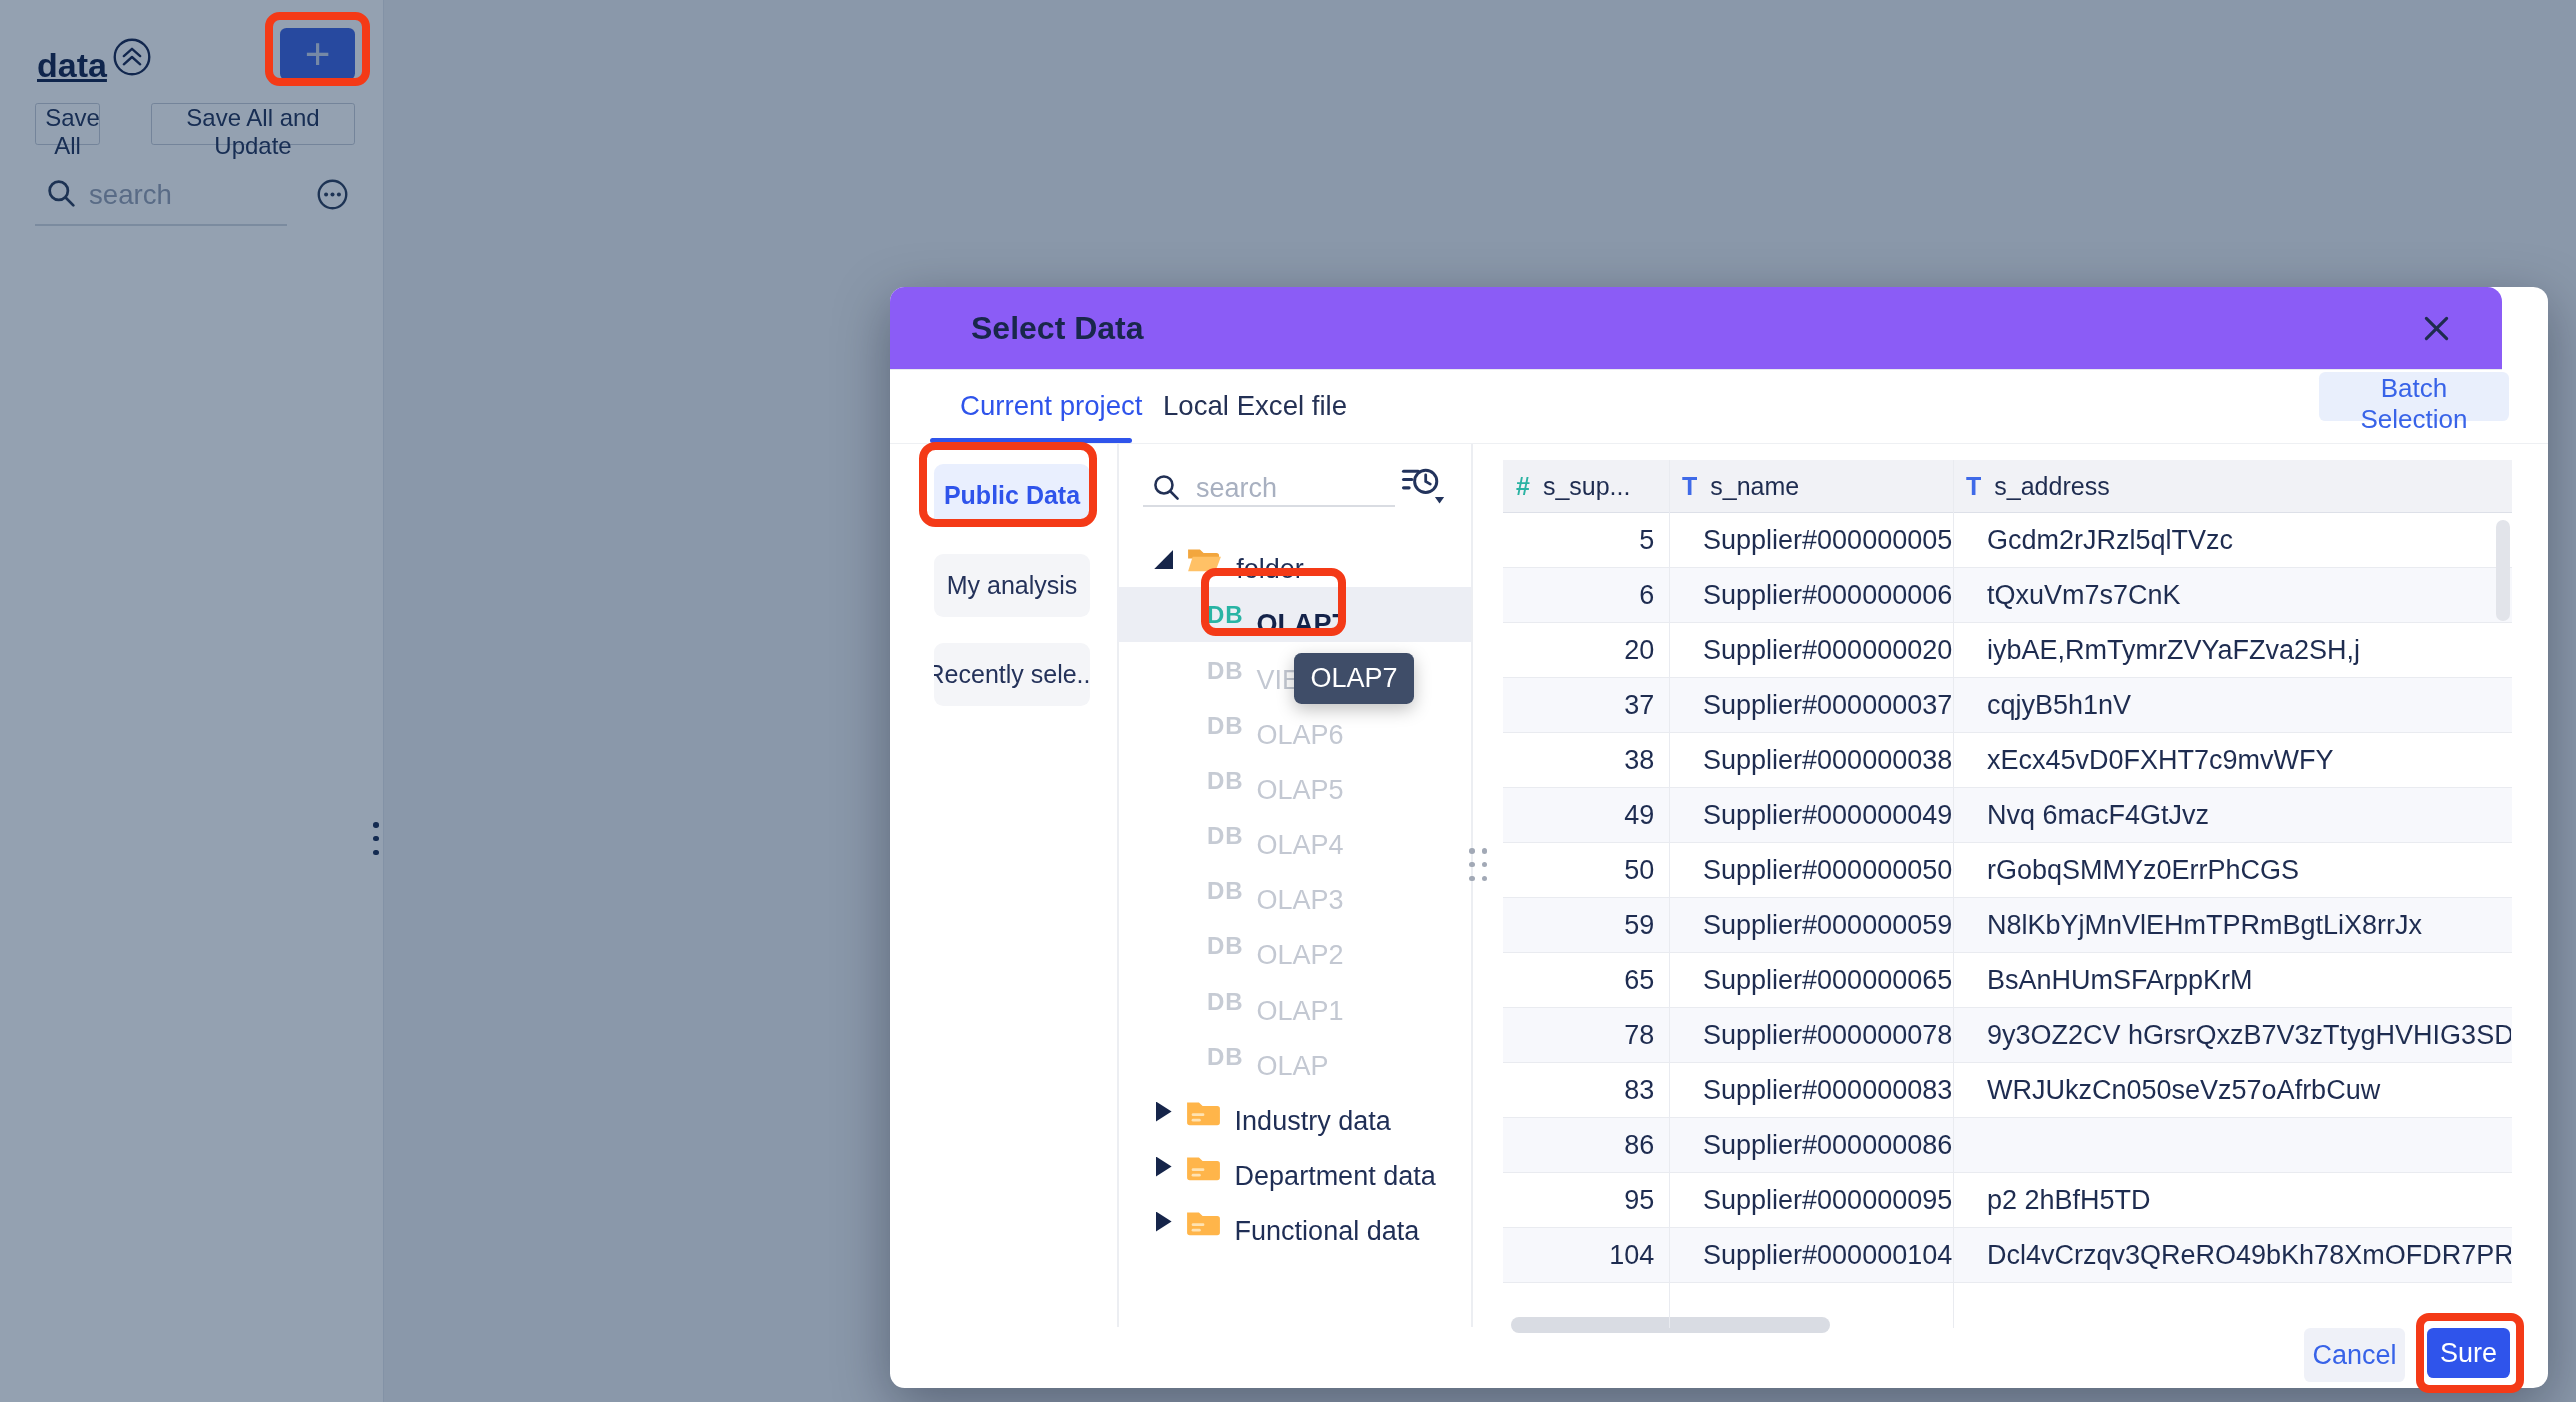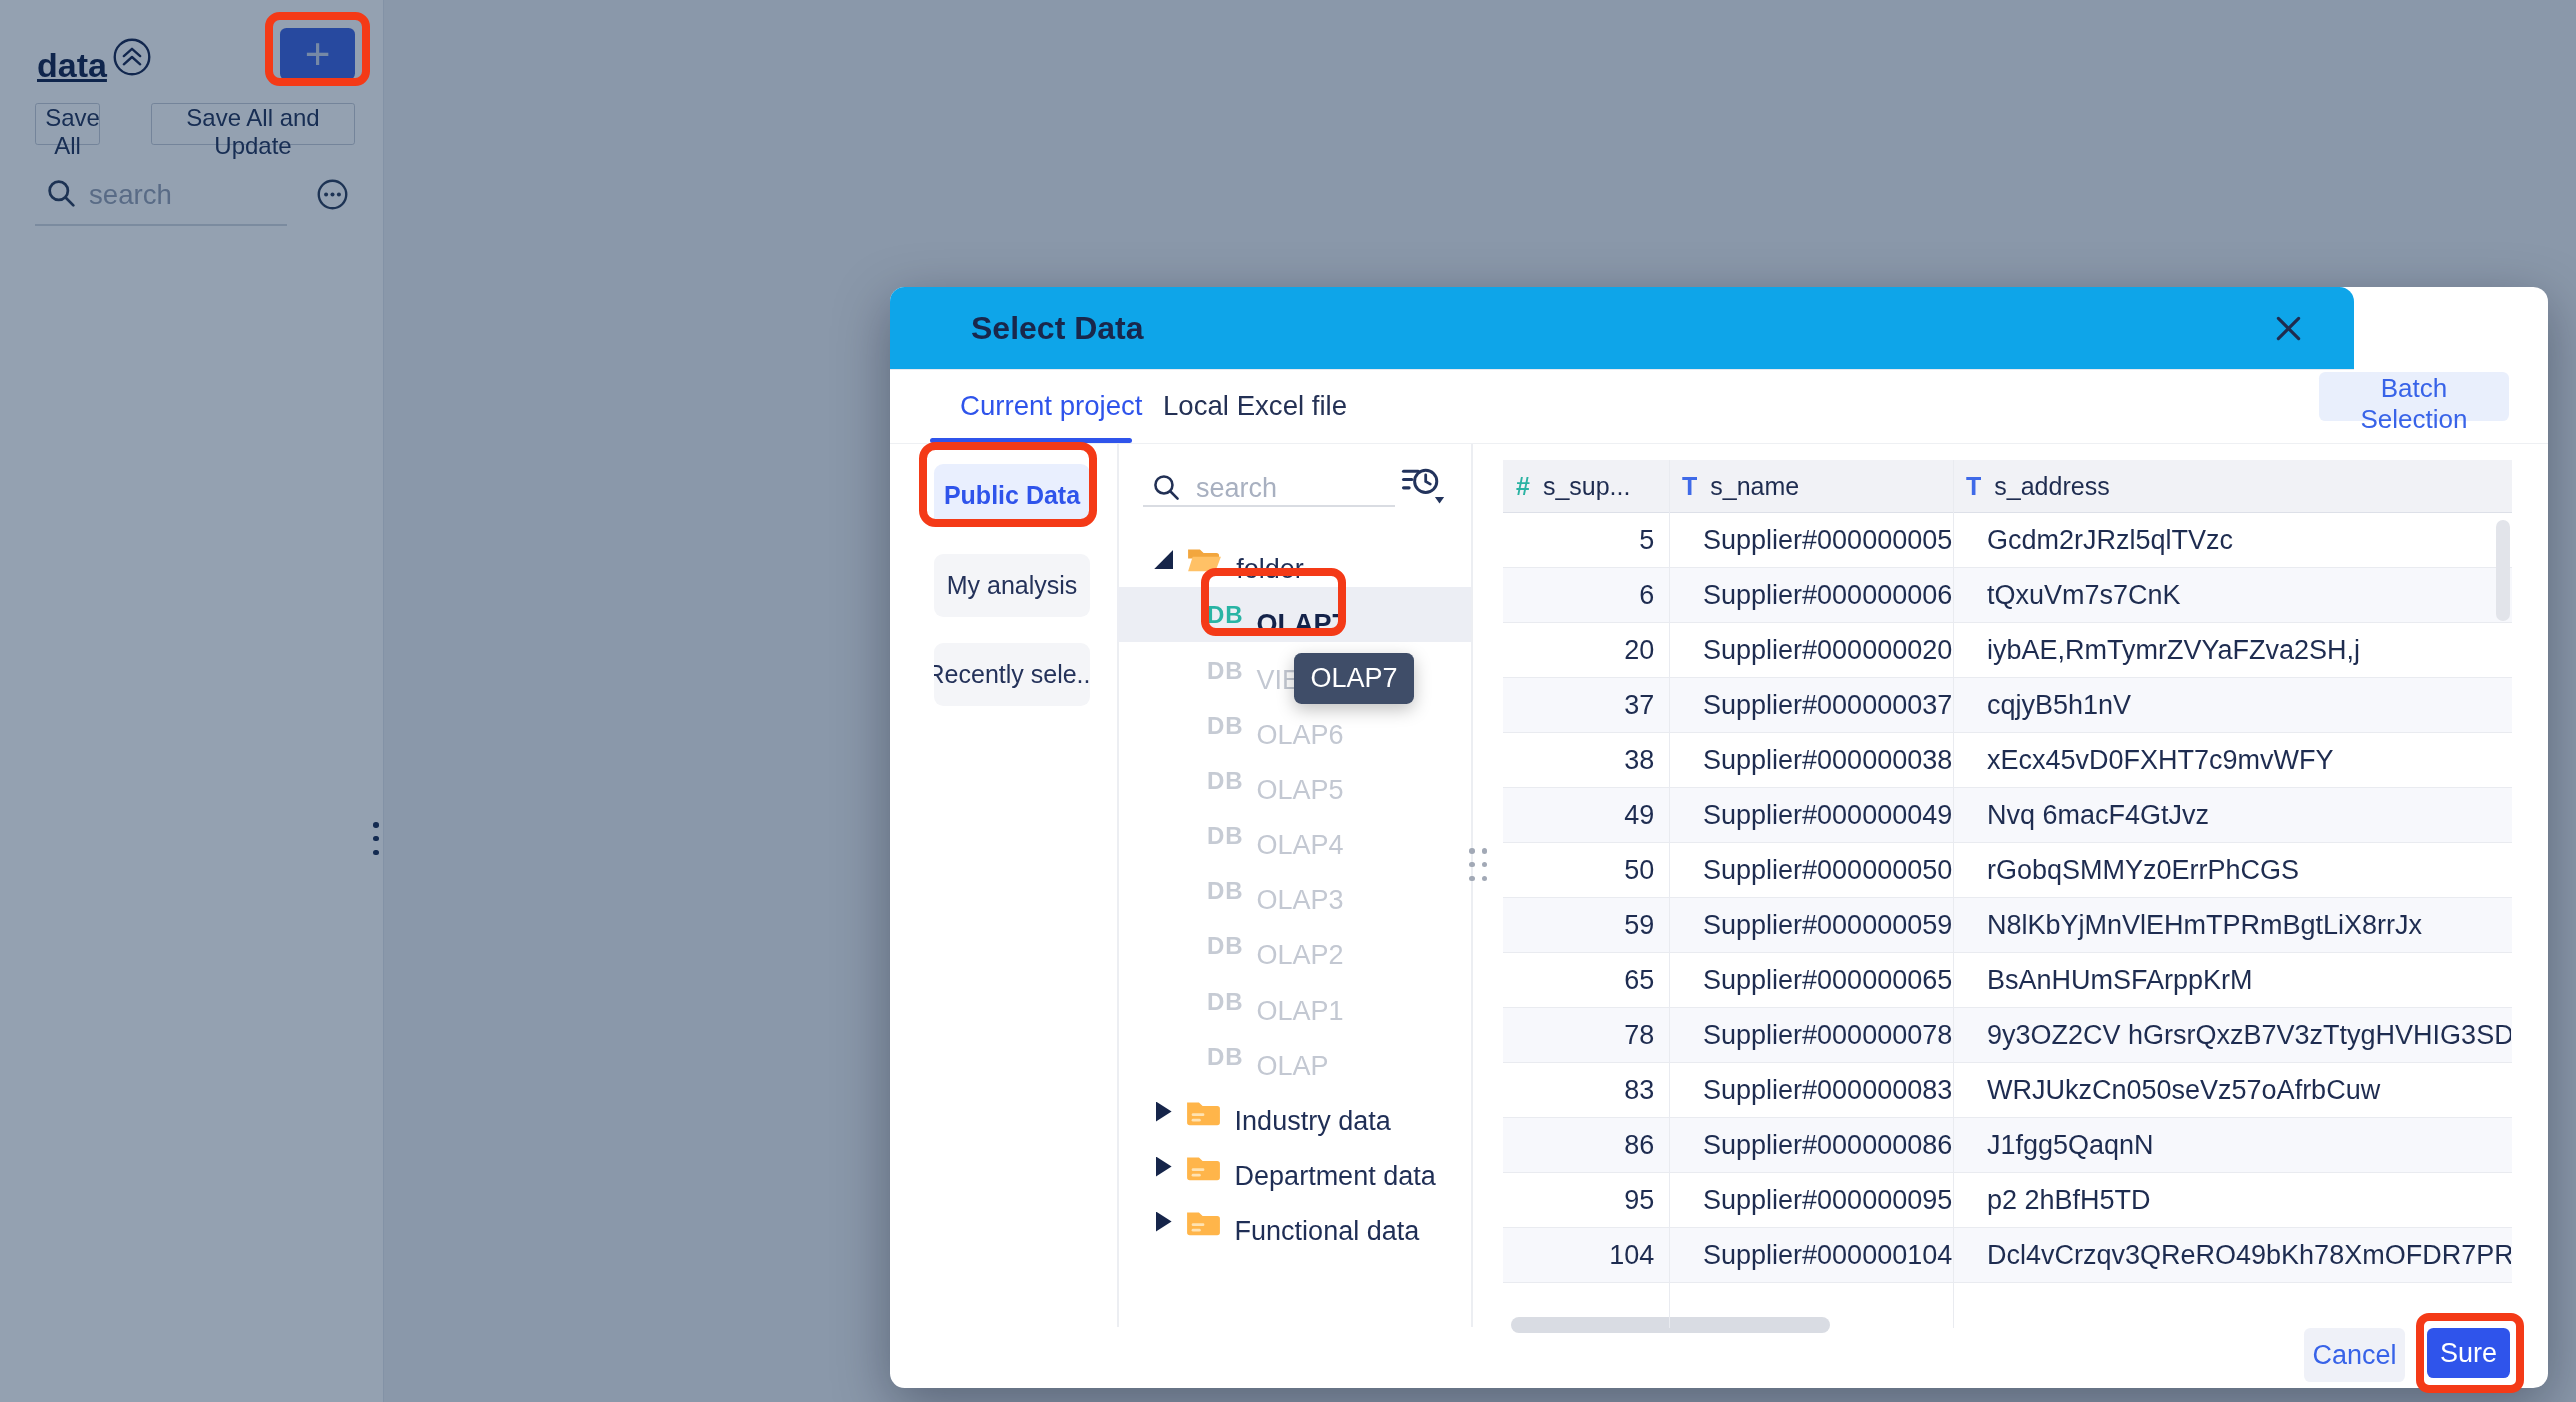--- a/index.html
+++ b/index.html
@@ -35,21 +35,21 @@
   .dots i{width:5.5px;height:5.5px;border-radius:50%;display:block;}
   .dots.sb-handle{left:373px;top:822px;}
   .dots.sb-handle i{background:#24345a;}
 
   
   .overlay{position:absolute;inset:0;background:rgba(0,30,70,0.42);z-index:10;}
 
   
   .modal{position:absolute;left:890px;top:287px;width:1658px;height:1101px;background:#fff;
          border-radius:14.7px;z-index:20;box-shadow:0 16.5px 55px rgba(0,10,30,.35);}
-  .m-header{position:absolute;left:0;top:0;width:1464px;height:83px;background:#0ea5e9;
+  .m-header{position:absolute;left:0;top:0;width:1612px;height:83px;background:#8b5cf6;
             border-radius:14.7px 14.7px 0 0;border-bottom:0.9px solid #e7e9ee;}
   .m-title{position:absolute;left:81px;top:0;line-height:83px;font-size:32px;font-weight:bold;
            color:#19274b;}
   .m-close{position:absolute;right:48px;top:24px;width:35px;height:35px;cursor:pointer;}
   .tabs-row{position:absolute;left:0;top:83px;width:1658px;height:74px;
             border-bottom:1.8px solid #eef0f3;}
   .tab{position:absolute;top:20px;font-size:27.6px;cursor:pointer;}
   .tab.t0{left:70px;color:#2f54eb;}
   .tab.t1{left:273px;color:#243155;}
   .inkbar{position:absolute;left:40px;bottom:0;width:202px;height:5.5px;background:#2f54eb;
@@ -407,21 +407,20 @@
             <div class="cell c2">9y3OZ2CV hGrsrQxzB7V3zTtygHVHIG3SD6yrz</div>
           </div>
           <div class="t-row">
             <div class="cell c0">83</div>
             <div class="cell c1">Supplier#000000083</div>
             <div class="cell c2">WRJUkzCn050seVz57oAfrbCuw</div>
           </div>
           <div class="t-row">
             <div class="cell c0">86</div>
             <div class="cell c1">Supplier#000000086</div>
-            <div class="cell c2">J1fgg5QaqnN</div>
           </div>
           <div class="t-row">
             <div class="cell c0">95</div>
             <div class="cell c1">Supplier#000000095</div>
             <div class="cell c2">p2 2hBfH5TD</div>
           </div>
           <div class="t-row partial">
             <div class="cell c0">104</div>
             <div class="cell c1">Supplier#000000104</div>
             <div class="cell c2">Dcl4vCrzqv3QReRO49bKh78XmOFDR7PRXle9m</div>

